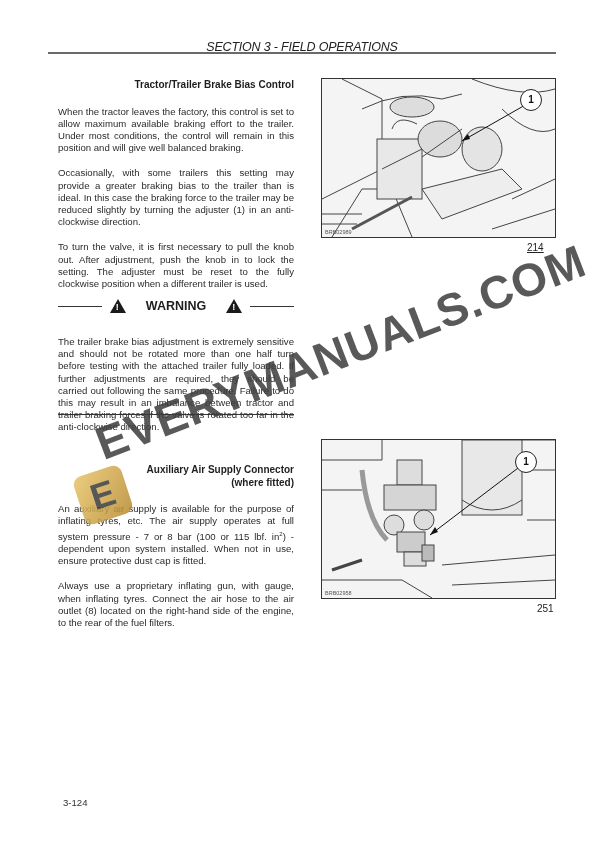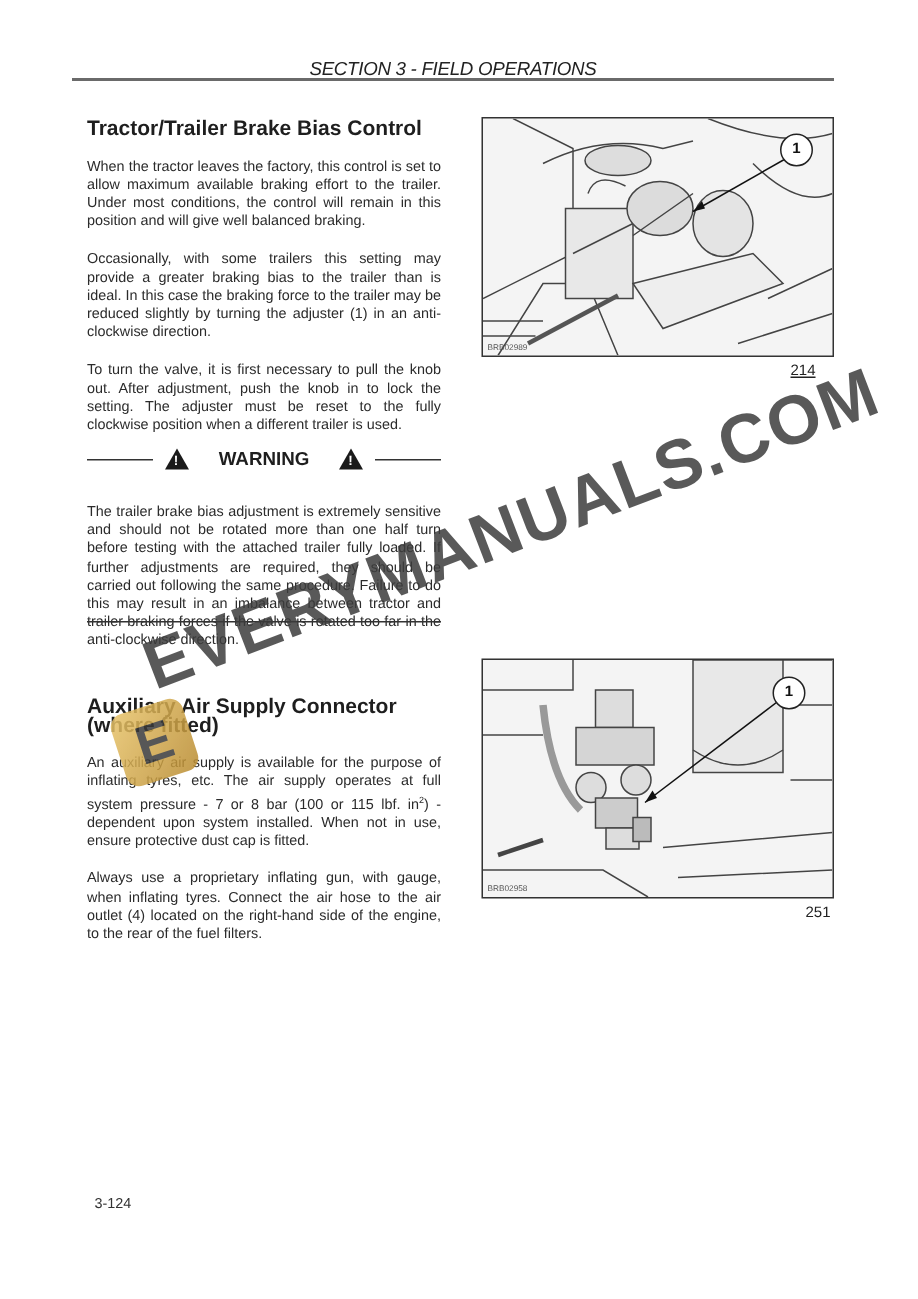--- a/index.html
+++ b/index.html
@@ -4,21 +4,21 @@
 <style>
   html, body { margin:0; padding:0; background:#ffffff; }
   body { width:612px; height:866px; position:relative; overflow:hidden;
          font-family:"Liberation Sans", sans-serif; color:#2b2b2b; }
   .header { position:absolute; left:48px; top:38px; width:508px; height:14px;
             border-bottom:2px solid #6a6a6a; text-align:center; }
   .header span { font-size:12.5px; font-style:italic; letter-spacing:-0.2px;
                  position:relative; top:-1px; color:#222; }
   .col { position:absolute; left:58px; width:236px; font-size:9.6px; line-height:12.2px; }
   .col p { margin:0; text-align:justify; }
-  .h { font-weight:bold; font-size:14px; line-height:12.6px; color:#1e1e1e; }
+  .h { font-weight:bold; font-size:10px; line-height:12.6px; color:#1e1e1e;text-align:right; }
   .warn-row { position:absolute; left:58px; top:298px; width:236px; height:16px;
               display:flex; align-items:center; }
   .warn-row .rule { flex:1; height:1px; background:#333; }
   .warn-row .mid { display:flex; align-items:center; gap:20px; padding:0 8px;
                    font-weight:bold; font-size:12.5px; color:#1e1e1e; }
   .tri { width:0; height:0; border-left:8px solid transparent; border-right:8px solid transparent;
          border-bottom:14px solid #1a1a1a; position:relative; }
   .tri::after { content:"!"; position:absolute; left:-2px; top:3px; color:#fff;
                 font-size:9px; font-weight:bold; line-height:10px; }
   .sep { position:absolute; left:58px; top:414px; width:236px; height:1px; background:#333; }
@@ -93,21 +93,21 @@
   <div class="fig-code">BRB02989</div>
 </div>
 <div class="fignum" style="left:527px; top:242px;text-decoration:underline;">214</div>
 
 <div class="col" style="top:464px;">
   <div class="h">
     <div>Auxiliary Air Supply Connector</div>
     <div>(where fitted)</div>
   </div>
   <p style="margin-top:14px;"><span>An auxiliary air supply is available for the purpose of inflating tyres, etc. The air supply operates at full system pressure - 7 or 8 bar (100 or 115 lbf. in</span><sup style="font-size:6px;">2</sup><span>) - dependent upon system installed. When not in use, ensure protective dust cap is fitted.</span></p>
-  <p style="margin-top:13px;">Always use a proprietary inflating gun, with gauge, when inflating tyres. Connect the air hose to the air outlet (4) located on the right-hand side of the engine, to the rear of the fuel filters.</p>
+  <p style="margin-top:13px;">Always use a proprietary inflating gun, with gauge, when inflating tyres. Connect the air hose to the air outlet (8) located on the right-hand side of the engine, to the rear of the fuel filters.</p>
 </div>
 
 <div class="fig" style="left:321px; top:439px; width:233px; height:158px;">
   <svg width="233" height="158" viewBox="0 0 233 158">
     <g fill="none" stroke="#444" stroke-width="1">
       <rect x="140" y="0" width="60" height="75" fill="#e8e8e8"></rect>
       <path d="M140 60 Q170 80 200 60"></path>
       <path d="M0 20 L60 20 L60 0 M0 50 L40 50"></path>
       <path d="M40 30 Q45 80 65 100" stroke-width="5" stroke="#999"></path>
       <rect x="75" y="20" width="25" height="25" fill="#ddd"></rect>

